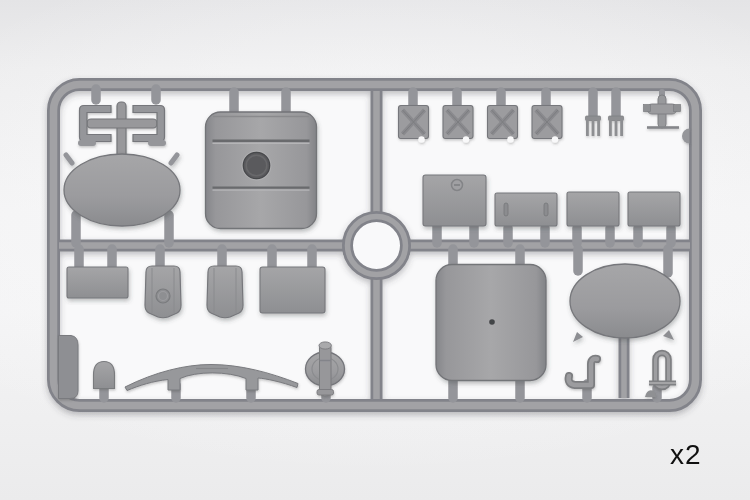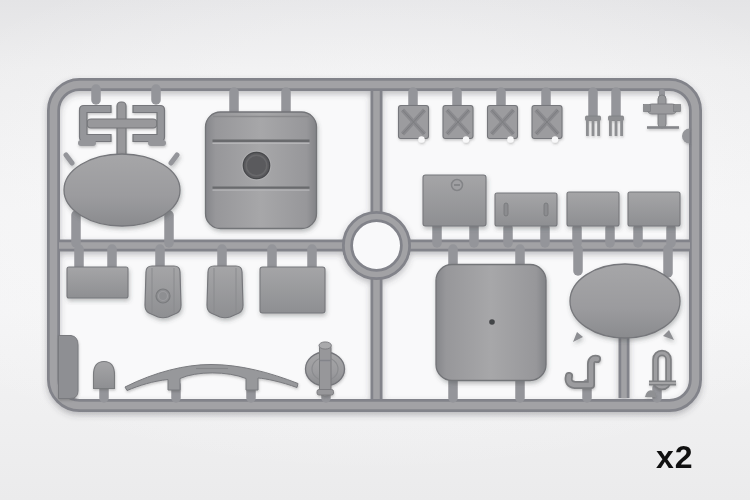--- a/index.html
+++ b/index.html
@@ -10,22 +10,22 @@
       radial-gradient(115% 85% at 50% 42%, rgba(250,250,251,.9) 0%, rgba(250,250,251,0) 62%),
       linear-gradient(180deg, #e4e4e6 0%, #ededee 14%, #f3f3f4 42%, #f4f4f5 62%, #eeeeef 88%, #ebebec 100%);
   }
   svg { position:absolute; left:0; top:0; }
   .railEdge { fill:none; stroke:#82838a; }
   .railMid  { fill:none; stroke:#a2a2a5; }
   .gate  { stroke:#94959a; stroke-width:9.5; stroke-linecap:round; }
   .gateS { stroke:#94959a; stroke-width:6;   stroke-linecap:round; }
   .part  { stroke:#76777b; stroke-width:1.2; }
   .qty {
-    position:absolute; left:656px; top:441px;
-    font-size:32px; font-weight:bold; letter-spacing:1px;
+    position:absolute; left:670px; top:441px;
+    font-size:28px; font-weight:normal; letter-spacing:1px;
     color:var(--label-text,#101010); line-height:1;
   }
 </style>
 </head>
 <body>
 
 <div class="stage">
 
 <svg width="750" height="500" viewBox="0 0 750 500">
   <defs>

